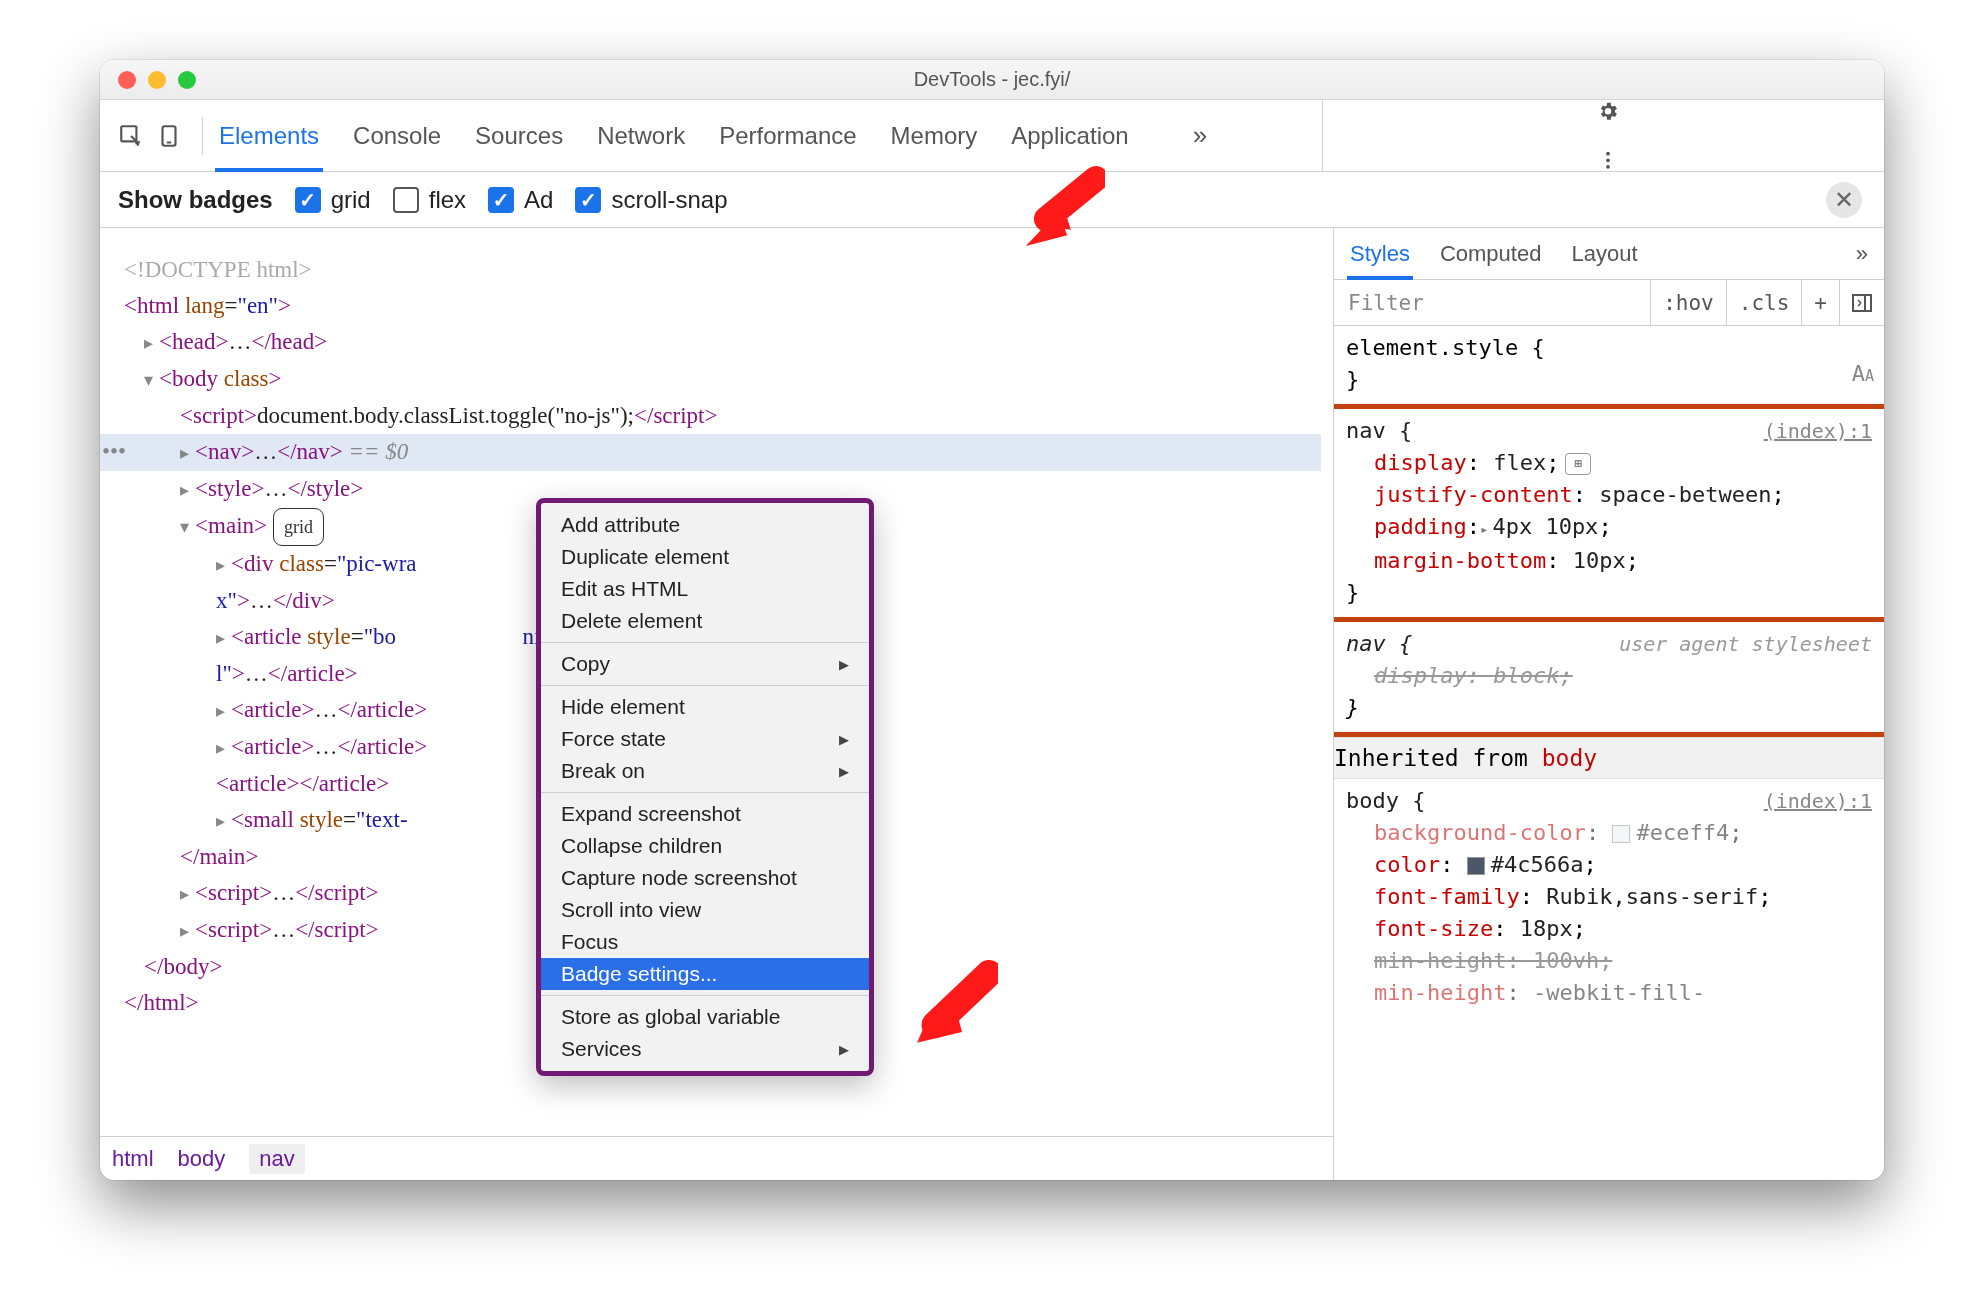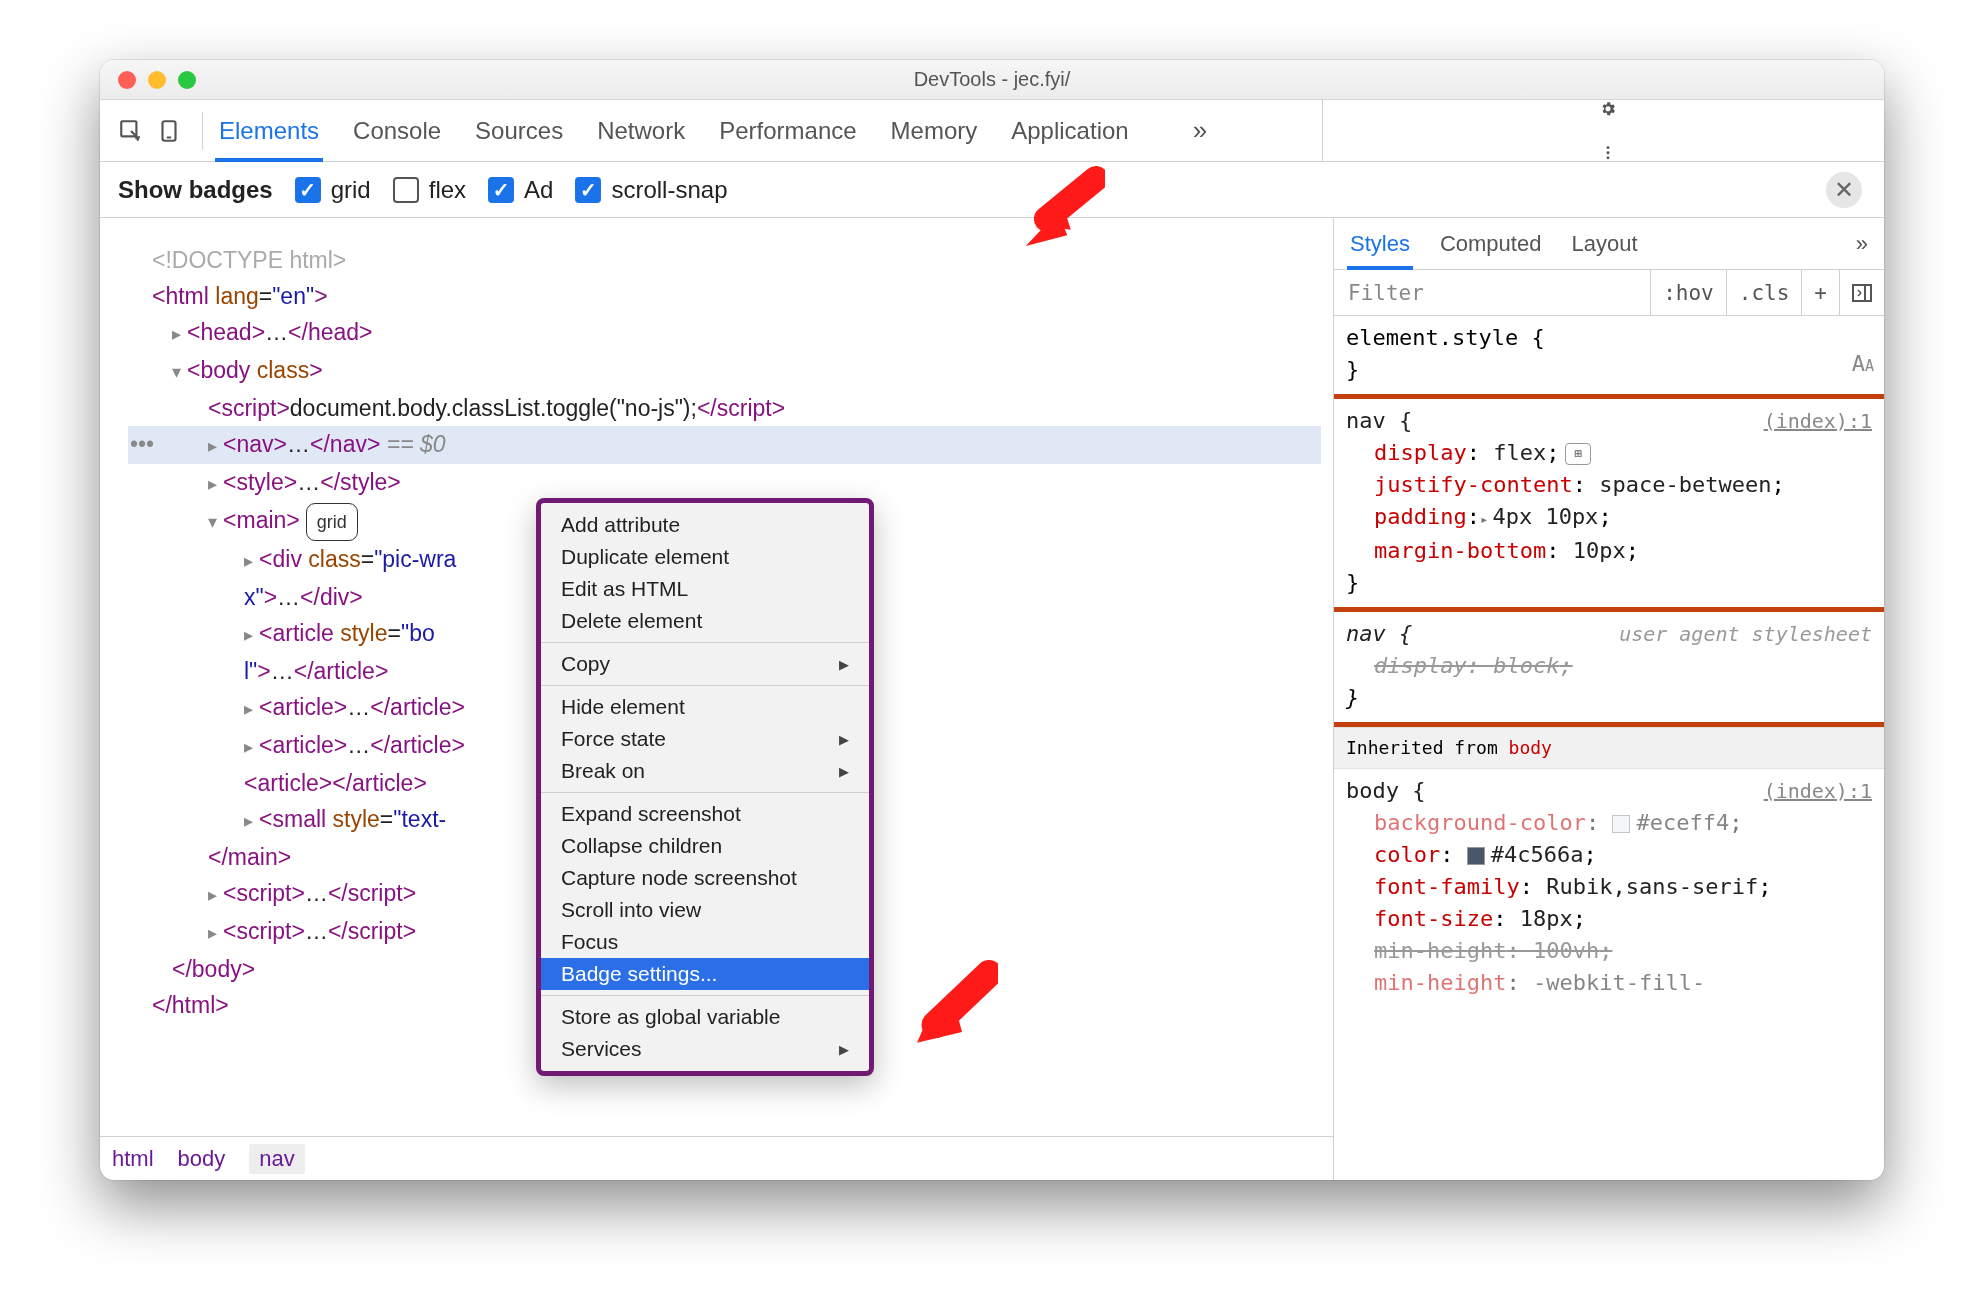--- a/index.html
+++ b/index.html
@@ -33,21 +33,21 @@
     align-items: center;
     position: relative;
     font-size: 20px;
   }
   .traffic { display:flex; gap:12px; padding-left:18px; }
   .dot { width:18px; height:18px; border-radius:50%; }
   .dot.red{background:#ff5f57;} .dot.yellow{background:#febc2e;} .dot.green{background:#28c840;}
   .title-text { position:absolute; left:0; right:0; text-align:center; color:#555; font-size:20px; }
   
   .topbar {
-    height: 62px;
+    height: 72px;
     border-bottom: 1px solid #d0d0d0;
     display:flex; align-items:center;
     font-size: 24px; color:#555;
     padding: 0 12px;
   }
   .tb-iconbox { display:flex; align-items:center; gap:0; border-right:1px solid #d0d0d0; padding-right:14px; margin-right:16px;}
   .tb-icon { width:38px; height:38px; display:flex; align-items:center; justify-content:center; color:#555; }
   .tabs { display:flex; gap:34px; align-items:center; height:100%; }
   .tabs .tab { cursor:pointer; height:100%; display:flex; align-items:center; position:relative; }
   .tabs .tab.active { color:#1a73e8; }
@@ -66,21 +66,21 @@
   .cb { width:26px;height:26px;border:2.5px solid #555;border-radius:4px;display:inline-flex;align-items:center;justify-content:center; }
   .cb.checked { background:#1a73e8;border-color:#1a73e8;color:#fff;font-weight:700; }
   .cb.checked::after { content:"✓"; font-size:20px; line-height:1; }
   .cbentry { display:flex; align-items:center; gap:10px; }
   .closebtn { position:absolute; right:22px; width:36px;height:36px;border-radius:50%;background:#e6e6e6;display:flex;align-items:center;justify-content:center;color:#666;font-size:24px;}
   
   .mainrow { flex:1; display:flex; overflow:hidden; }
   .left { flex:1; display:flex; flex-direction:column; overflow:hidden; border-right:1px solid #d0d0d0;}
   .right { width:550px; display:flex; flex-direction:column; overflow:hidden;}
   
-  .dom { flex:1; padding:24px 12px 0 24px; font-family: Liberation Sans, sans-serif; font-size:23px; line-height:36px; color:#222; overflow:hidden; position:relative;margin-left:28px;}
+  .dom { flex:1; padding:24px 12px 0 24px; font-family: Liberation Serif, serif; font-size:23px; line-height:36px; color:#222; overflow:hidden; position:relative;}
   .dom .line { white-space:nowrap; }
   .i1{padding-left:20px;} .i2{padding-left:56px;} .i3{padding-left:92px;}
   .etag { color:#881280; }
   .eattr { color:#994500; }
   .eval { color:#1a1aa6; }
   .gray { color:#aaa; }
   .content { color:#222; }
   .caret::before { content:"▸"; color:#888; margin-right:6px; font-size:18px; }
   .caret.open::before { content:"▾"; }
   .selected { background:#dfe8f4; display:block; margin-left:-24px; padding-left:24px; border-radius:0;}
@@ -117,21 +117,21 @@
   .rstyles { flex:1; font-family:Menlo,Monaco,monospace; font-size:22px; line-height:32px; overflow:hidden; }
   .rule { border-bottom:5px solid #c2410c; padding:6px 12px 8px 12px; position:relative;}
   .rulehead { display:flex; justify-content:space-between; }
   .sel-s{ color:#222; } .src { color:#888; text-decoration:underline; font-size:20px;}
   .prop { padding-left:28px; }
   .pname{color:#c80000;} .pval{color:#222;}
   .strike{ text-decoration:line-through; color:#999;}
   .strike .pname{color:#999;} .strike .pval{color:#999;}
   .italic{font-style:italic;}
   .ua-note{ color:#999; font-style:italic; font-size:20px;}
-  .inheritrow{ background:#f1f1f1; padding:4px 12px; font-size:18px; border-bottom:1px solid #e2e2e2; border-top:1px solid #e2e2e2;}
+  .inheritrow{ background:#f1f1f1; padding:4px 0; font-size:23px; border-bottom:1px solid #e2e2e2; border-top:1px solid #e2e2e2;}
   .inheritrow .body-s{ font-family:Menlo,monospace; color:#c80000;}
   .flexchip { display:inline-block; width:26px; height:22px; border:1px solid #999; border-radius:4px; font-size:13px; text-align:center; line-height:20px; color:#666; margin-left:6px; vertical-align:middle;}
   .swatch { display:inline-block; width:18px;height:18px; border:1px solid #999; vertical-align:middle; margin-right:6px;}
   .aa { position:absolute; right:10px; top:32px; color:#888; font-size:22px;}
   .tri { display:inline-block; color:#777; margin-right:4px; font-size:14px;}
 </style>
 </head>
 <body>
 
 <div class="window">

